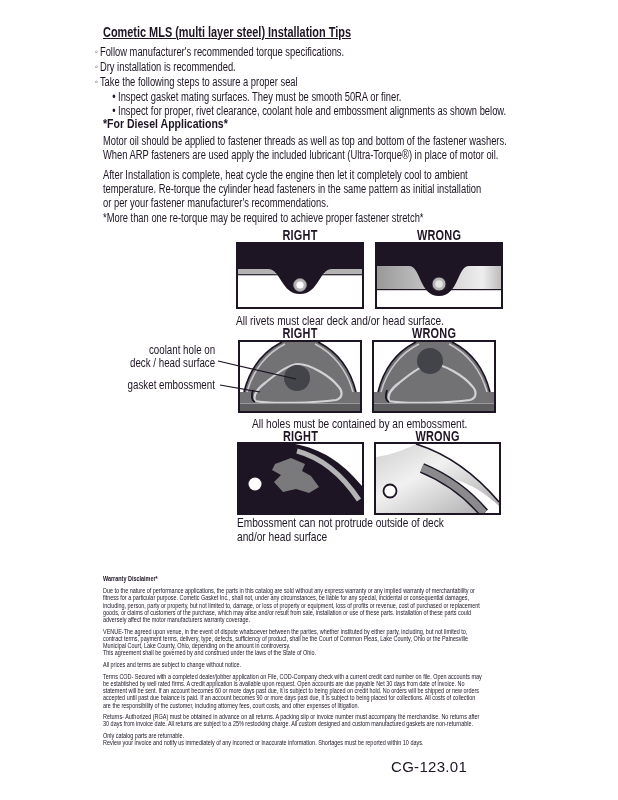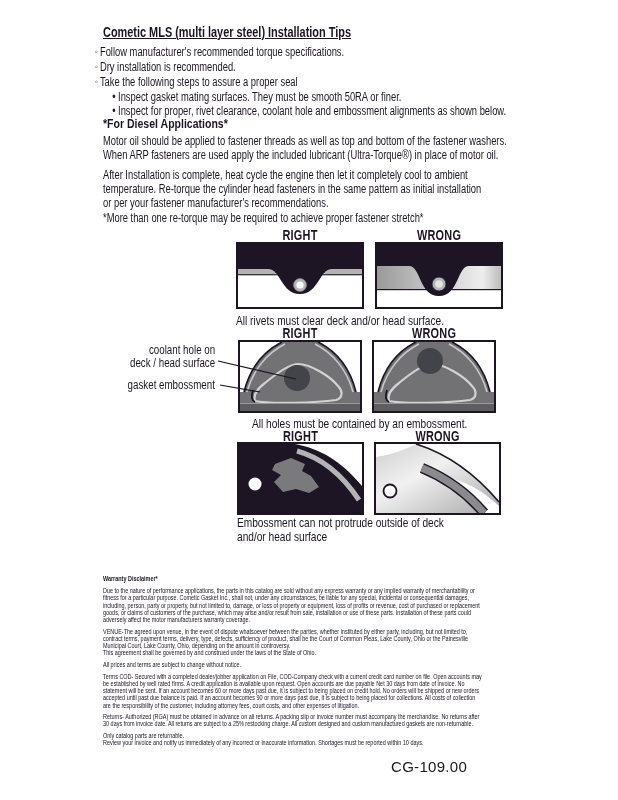--- a/index.html
+++ b/index.html
@@ -202,15 +202,15 @@
 be established by well rated firms.  A credit application is available upon request.  Open accounts are due payable Net 30 days from date of invoice.  No
 statement will be sent.  If an account becomes 60 or more days past due, it is subject to being placed on credit hold.  No orders will be shipped or new orders
 accepted until past due balance is paid.  If an account becomes 90 or more days past due, it is subject to being placed for collections.  All costs of collection
 are the responsibility of the customer, including attorney fees, court costs, and other expenses of litigation.</p>
     <p>Returns- Authorized (RGA) must be obtained in advance on all returns.  A packing slip or invoice number must accompany the merchandise.  No returns after
 30 days from invoice date.  All returns are subject to a 25% restocking charge.  All custom designed and custom manufactured gaskets are non-returnable.</p>
     <p>Only catalog parts are returnable.
 Review your invoice and notify us immediately of any incorrect or inaccurate information.  Shortages must be reported within 10 days.</p>
   </div>
 
-  <div class="abs pagecode" style="left:391px;top:758px;">CG-109.00</div>
+  <div class="abs pagecode" style="left:391px;top:758px;">CG-123.01</div>
 
 </div>
 
 </body></html>

